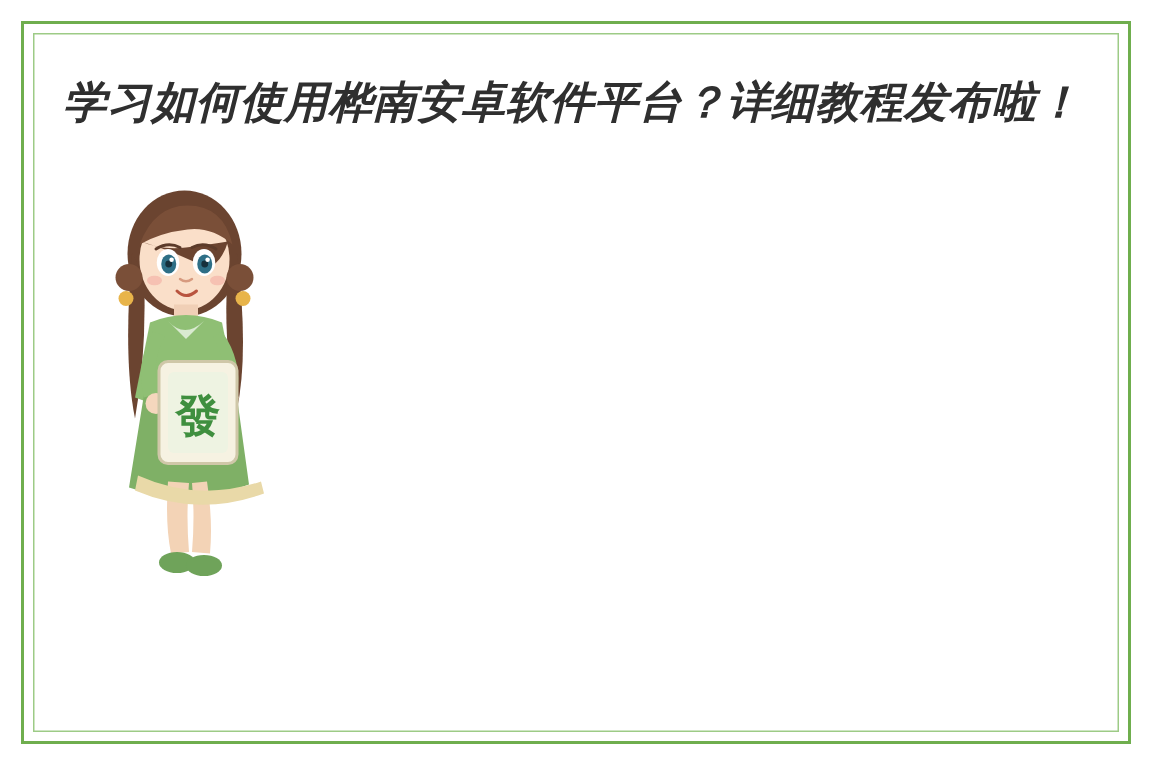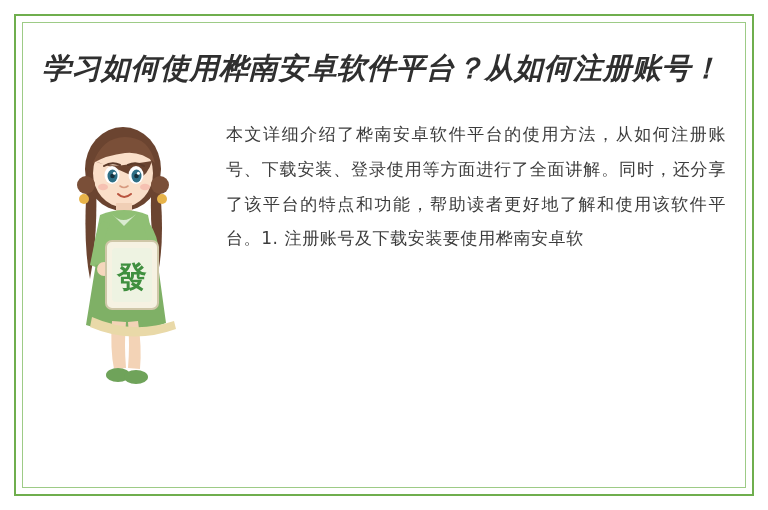--- a/index.html
+++ b/index.html
@@ -87,21 +87,21 @@
 </style>
 </head>
 <body>
 
 <div class="page">
   <div class="outer-frame"></div>
   <div class="inner-frame"></div>
 
   <div class="content">
 
-    <div class="title">学习如何使用桦南安卓软件平台？从如何注册账号！</div>
+    <div class="title">学习如何使用桦南安卓软件平台？详细教程发布啦！</div>
 
     <div class="body-area">
 
       <div class="illustration">
         <svg class="illu-svg" width="150" height="290" viewBox="0 0 150 290" xmlns="http://www.w3.org/2000/svg">
 
           <ellipse cx="63" cy="58" rx="38" ry="42" fill="#6b4430"></ellipse>
           <path d="M28 58 q-6 70 2 110 q8 -44 6 -96 z" fill="#6b4430"></path>
           <path d="M98 58 q8 66 0 104 q-10 -42 -6 -98 z" fill="#6b4430"></path>
 
@@ -152,17 +152,16 @@
           <path d="M52 210 q-2 28 2 48 l12 -1 q-2 -24 0 -46 z" fill="#f3d3b6"></path>
           <path d="M78 210 q4 26 2 48 l-12 -1 q2 -24 0 -46 z" fill="#f3d3b6"></path>
 
           <ellipse cx="58" cy="264" rx="12" ry="7" fill="#6fa35a"></ellipse>
           <ellipse cx="76" cy="266" rx="12" ry="7" fill="#6fa35a"></ellipse>
 
           <path d="M32 206 q40 18 82 4 l2 8 q-44 16 -86 -2 z" fill="#e9d9a8"></path>
         </svg>
       </div>
 
-      <div class="article-text">本文详细介绍了桦南安卓软件平台的使用方法，从如何注册账号、下载安装、登录使用等方面进行了全面讲解。同时，还分享了该平台的特点和功能，帮助读者更好地了解和使用该软件平台。1. 注册账号及下载安装要使用桦南安卓软</div>
 
     </div>
   </div>
 </div>
 
 </body></html>

